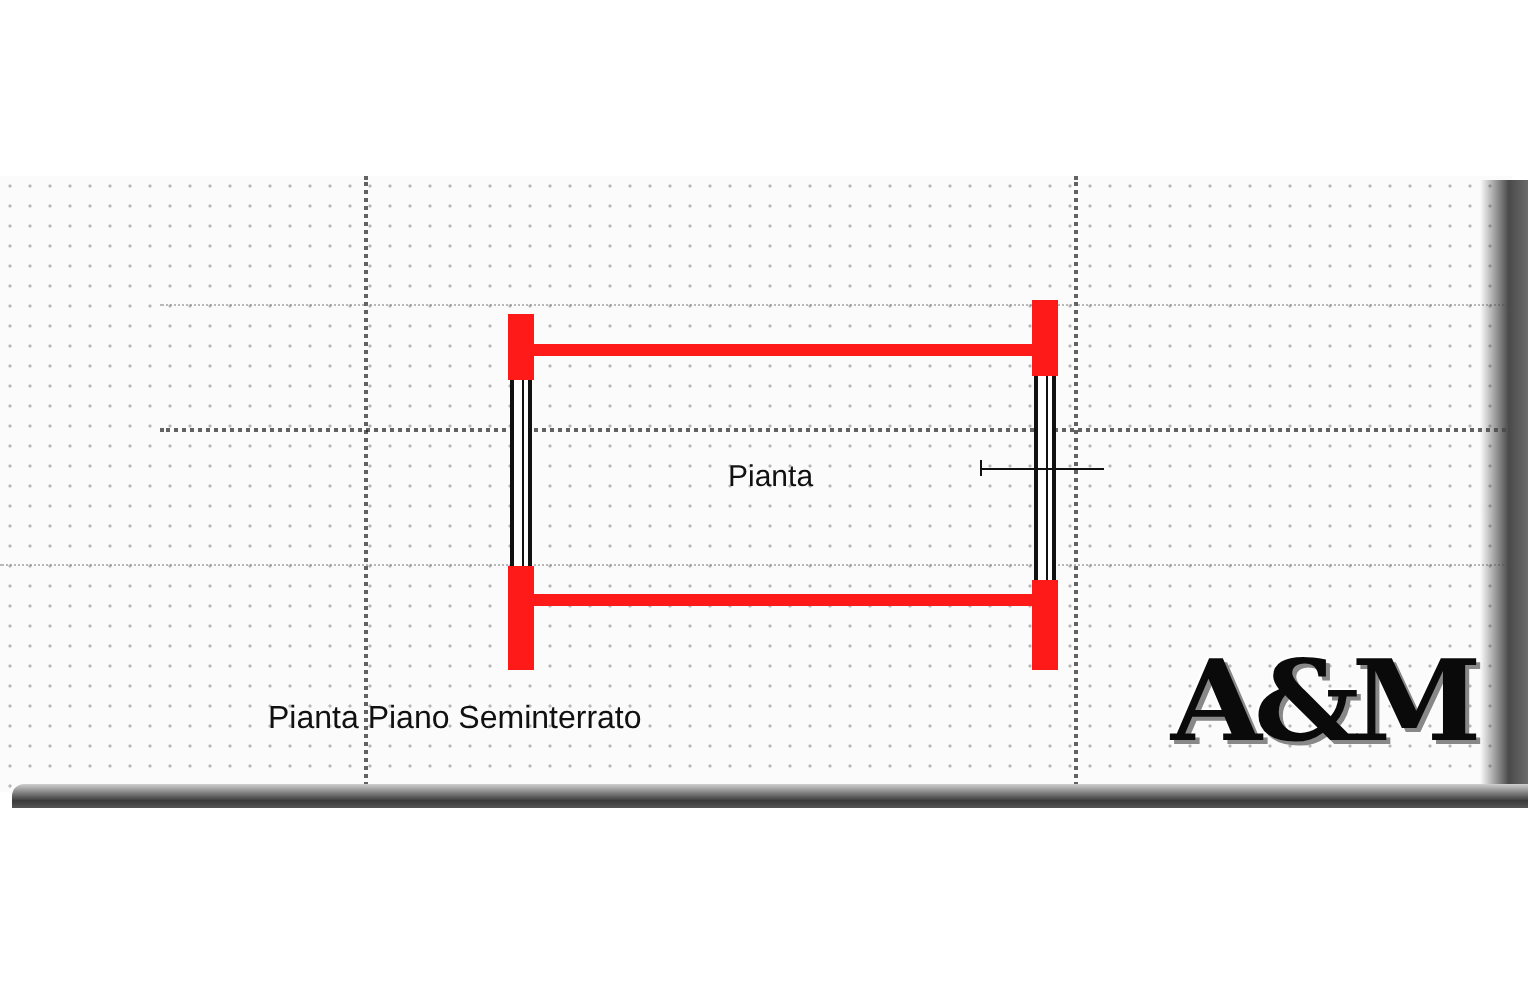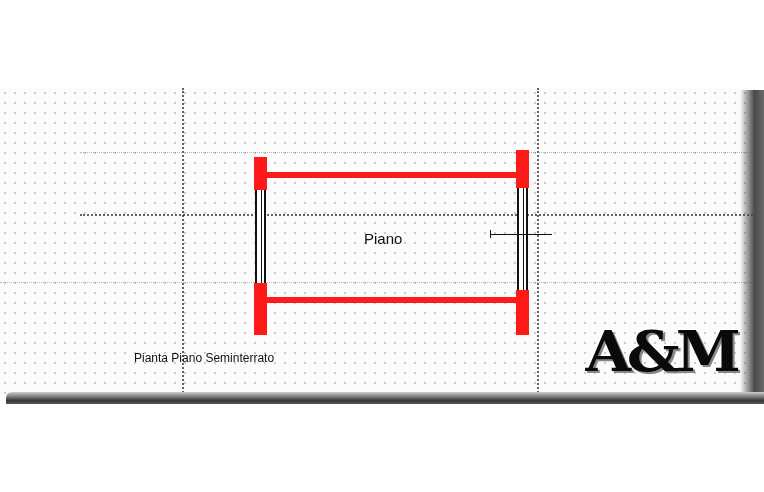--- a/index.html
+++ b/index.html
@@ -29,21 +29,21 @@
   .wall { position: absolute; background: #ff1a1a; }
   .door {
     position: absolute; background: #fff;
     border-left: 2px solid #111; border-right: 2px solid #111;
   }
   .door::after {
     content: ""; position: absolute; left: 4px; top: 0; bottom: 0; width: 0; border-left: 1.5px solid #111;
   }
   .label { position: absolute; color: #111; white-space: nowrap; }
   .garage-label { font-size: 15px; left: 364px; top: 230px; }
-  .plan-title { font-size: 12px; left: 134px; top: 351px; }
+  .plan-title { font-size: 16px; left: 134px; top: 351px; }
   .marker-h { position: absolute; left: 490px; top: 234px; width: 62px; height: 0; border-top: 1.5px solid #111; }
   .marker-tick { position: absolute; left: 490px; top: 230px; width: 0; height: 8px; border-left: 1.5px solid #111; }
   .logo {
     position: absolute; left: 582px; top: 318px; width: 158px; height: 66px;
     font-family: "DejaVu Serif", serif; font-weight: bold; font-size: 56px; color: #0a0a0a;
     letter-spacing: -4px; line-height: 66px; text-align: center;
     text-shadow: 2px 2px 0 #888, -1px -1px 0 #fff;
     transform: scaleX(1.05);
   }
 </style>
@@ -64,19 +64,19 @@
 <div class="wall" style="left:264px; top:297px; width:254px; height:6px;"></div>
 <div class="wall" style="left:516px; top:150px; width:13px; height:38px;"></div>
 <div class="wall" style="left:516px; top:290px; width:13px; height:45px;"></div>
 
 <div class="door" style="left:255px; top:190px; width:7px; height:93px;"></div>
 <div class="door" style="left:517px; top:188px; width:7px; height:102px;"></div>
 
 <div class="marker-h"></div>
 <div class="marker-tick"></div>
 
-<div class="label garage-label">Piano</div>
+<div class="label garage-label">Pianta</div>
 <div class="label plan-title">Pianta Piano Seminterrato</div>
 
 <div class="logo">A&amp;M</div>
 
 <div class="shadow-right"></div>
 <div class="shadow-bottom"></div>
 
 </body></html>

